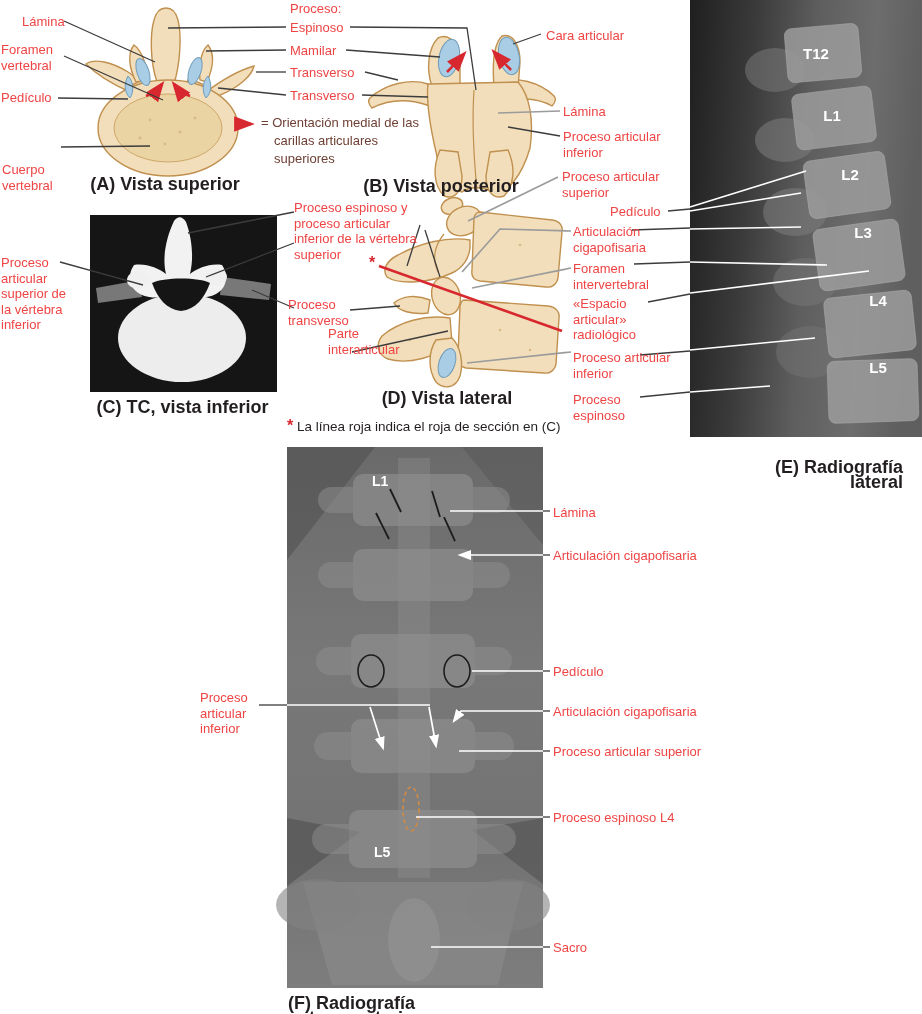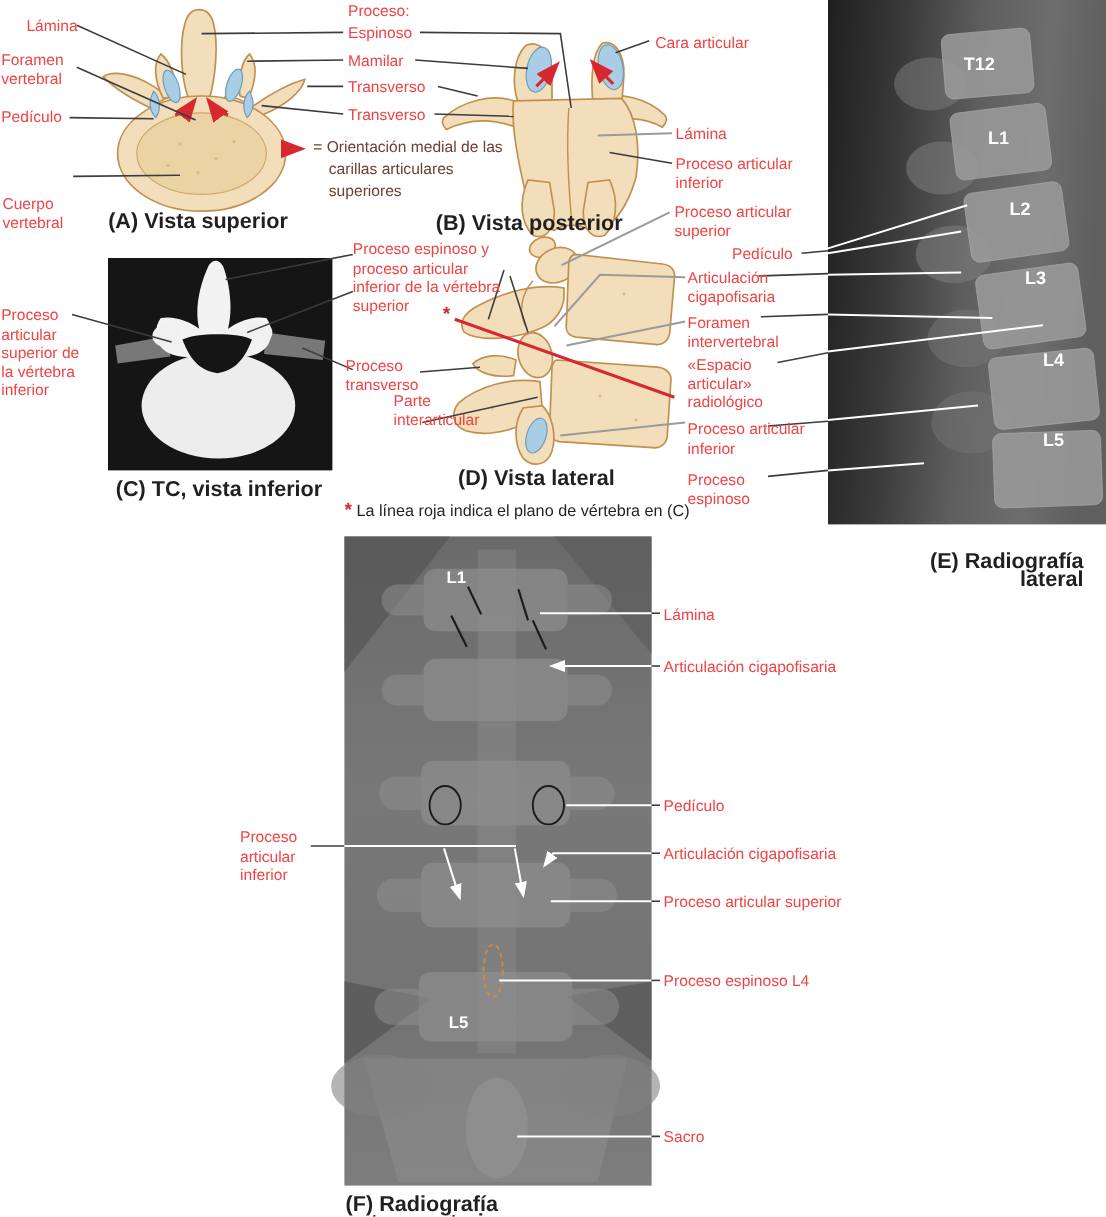--- a/index.html
+++ b/index.html
@@ -275,21 +275,21 @@
 <div class="lbl" style="left:294px;top:200px;width:132px;">Proceso espinoso y proceso articular inferior de la vértebra superior</div>
 <div class="lbl" style="left:288px;top:297px;width:85px;">Proceso transverso</div>
 <div class="lbl" style="left:288px;top:326px;width:95px;margin-left:40px;">Parte interarticular</div>
 <div class="lbl" style="left:573px;top:224px;width:105px;">Articulación cigapofisaria</div>
 <div class="lbl" style="left:573px;top:261px;width:105px;">Foramen intervertebral</div>
 <div class="lbl" style="left:573px;top:296px;width:84px;">«Espacio articular» radiológico</div>
 <div class="lbl" style="left:573px;top:350px;width:112px;">Proceso articular inferior</div>
 <div class="lbl" style="left:573px;top:392px;width:78px;">Proceso espinoso</div>
 <div class="lbl star" style="left:369px;top:255px;font-size:16px;font-weight:bold;">*</div>
 <div class="cap" style="left:377px;top:391px;width:140px;">(D) Vista lateral</div>
-<div class="note" style="left:287px;top:417px;"><span class="star" style="font-size:16px;">*</span> <span>La línea roja indica el plano de vértebra en (C)</span></div>
+<div class="note" style="left:287px;top:417px;"><span class="star" style="font-size:16px;">*</span> <span>La línea roja indica el roja de sección en (C)</span></div>
 
 <div class="xr" style="left:795px;top:46px;width:42px;text-align:center;">T12</div>
 <div class="xr" style="left:816px;top:108px;width:32px;text-align:center;">L1</div>
 <div class="xr" style="left:834px;top:167px;width:32px;text-align:center;">L2</div>
 <div class="xr" style="left:847px;top:225px;width:32px;text-align:center;">L3</div>
 <div class="xr" style="left:862px;top:293px;width:32px;text-align:center;">L4</div>
 <div class="xr" style="left:862px;top:360px;width:32px;text-align:center;">L5</div>
 <div class="cap" style="left:690px;top:460px;width:180px;text-align:right;padding-left:2px;margin-left:31px;">(E) Radiografía lateral</div>
 
 <div class="xr small" style="left:372px;top:474px;">L1</div>

